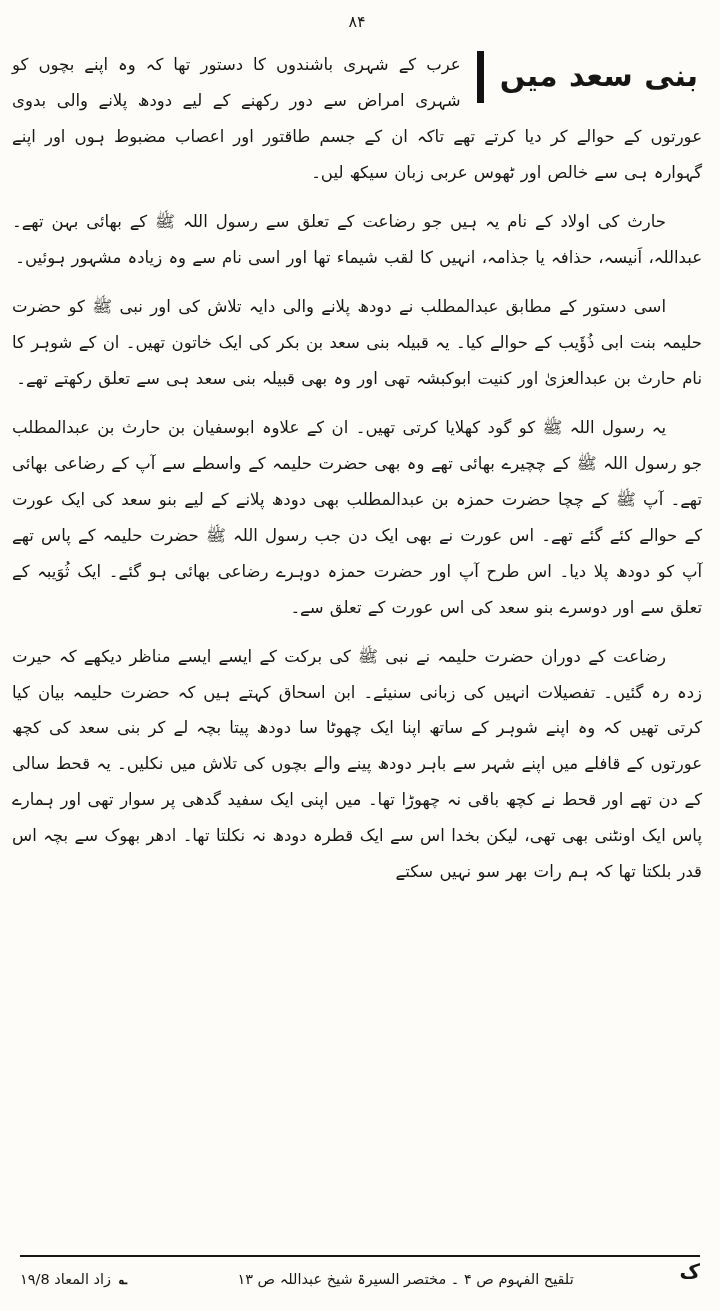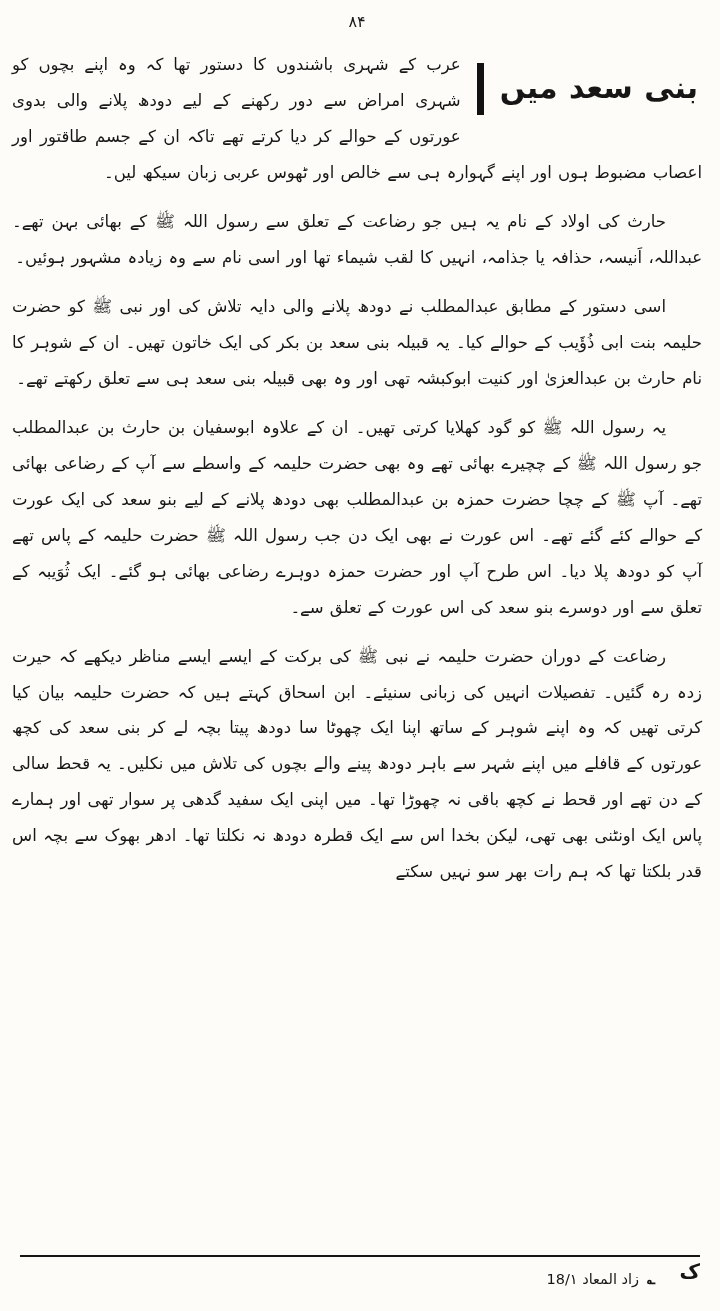--- a/index.html
+++ b/index.html
@@ -37,21 +37,21 @@
     word-spacing: 1px;
   }
   .para.first { text-indent: 30px; }
   .para.with-heading { text-indent: 0; }
   .section-heading {
     float: right;
     font-size: 30px;
     font-weight: bold;
     line-height: 1.25;
     padding: 6px 4px 8px 16px;
-    margin: 16px 0 6px 16px;
+    margin: 4px 0 6px 16px;
     border-left: 7px solid #121212;
     text-indent: 0;
     white-space: nowrap;
   }
   .footer {
     position: absolute;
     bottom: 22px;
     right: 20px;
     left: 20px;
     border-top: 2.5px solid #151515;
@@ -101,17 +101,18 @@
     <p class="para">اسی دستور کے مطابق عبدالمطلب نے دودھ پلانے والی دایہ تلاش کی اور نبی ﷺ کو حضرت حلیمہ بنت ابی ذُؤَیب کے حوالے کیا۔ یہ قبیلہ بنی سعد بن بکر کی ایک خاتون تھیں۔ ان کے شوہر کا نام حارث بن عبدالعزیٰ اور کنیت ابوکبشہ تھی اور وہ بھی قبیلہ بنی سعد ہی سے تعلق رکھتے تھے۔</p>
 
     <p class="para">یہ رسول اللہ ﷺ کو گود کھلایا کرتی تھیں۔ ان کے علاوہ ابوسفیان بن حارث بن عبدالمطلب جو رسول اللہ ﷺ کے چچیرے بھائی تھے وہ بھی حضرت حلیمہ کے واسطے سے آپ کے رضاعی بھائی تھے۔ آپ ﷺ کے چچا حضرت حمزہ بن عبدالمطلب بھی دودھ پلانے کے لیے بنو سعد کی ایک عورت کے حوالے کئے گئے تھے۔ اس عورت نے بھی ایک دن جب رسول اللہ ﷺ حضرت حلیمہ کے پاس تھے آپ کو دودھ پلا دیا۔ اس طرح آپ اور حضرت حمزہ دوہرے رضاعی بھائی ہو گئے۔ ایک ثُوَیبہ کے تعلق سے اور دوسرے بنو سعد کی اس عورت کے تعلق سے۔</p>
 
     <p class="para">رضاعت کے دوران حضرت حلیمہ نے نبی ﷺ کی برکت کے ایسے ایسے مناظر دیکھے کہ حیرت زدہ رہ گئیں۔ تفصیلات انہیں کی زبانی سنیئے۔ ابن اسحاق کہتے ہیں کہ حضرت حلیمہ بیان کیا کرتی تھیں کہ وہ اپنے شوہر کے ساتھ اپنا ایک چھوٹا سا دودھ پیتا بچہ لے کر بنی سعد کی کچھ عورتوں کے قافلے میں اپنے شہر سے باہر دودھ پینے والے بچوں کی تلاش میں نکلیں۔ یہ قحط سالی کے دن تھے اور قحط نے کچھ باقی نہ چھوڑا تھا۔ میں اپنی ایک سفید گدھی پر سوار تھی اور ہمارے پاس ایک اونٹنی بھی تھی، لیکن بخدا اس سے ایک قطرہ دودھ نہ نکلتا تھا۔ ادھر بھوک سے بچہ اس قدر بلکتا تھا کہ ہم رات بھر سو نہیں سکتے</p>
 
   </div>
 
   <div class="footer">
     <span class="footnote-ornament">ک</span>
+    <span class="footnote-main">تلقیح الفہوم ص ۴ ۔ مختصر السیرۃ شیخ عبداللہ ص ۱۳</span>
     <span class="footnote-divider">؎</span>
-    <span class="footnote-left">زاد المعاد 18/۱</span>
+    <span class="footnote-left">زاد المعاد ۱۹/8</span>
   </div>
 
 </div>
 
 </body></html>

